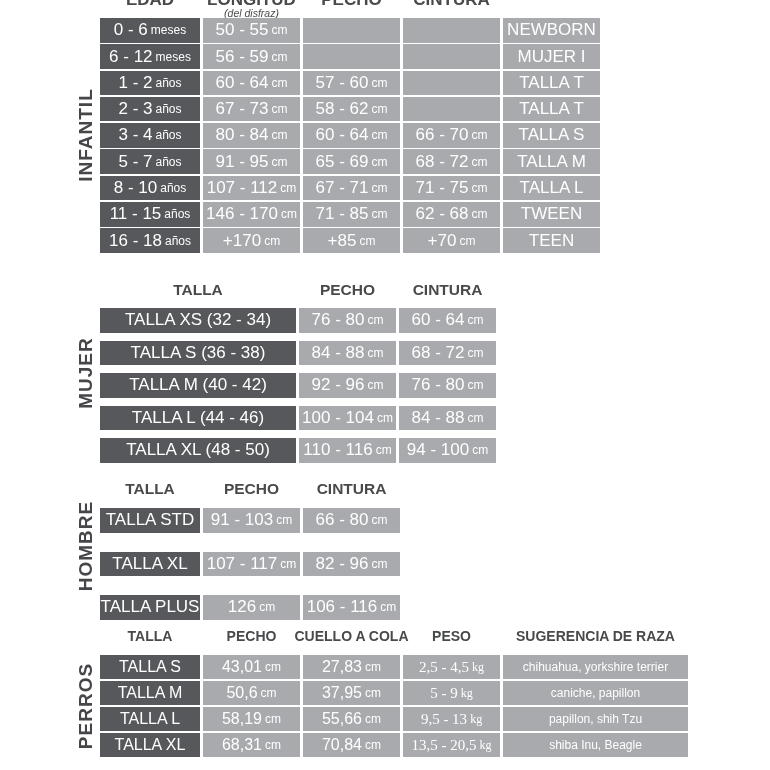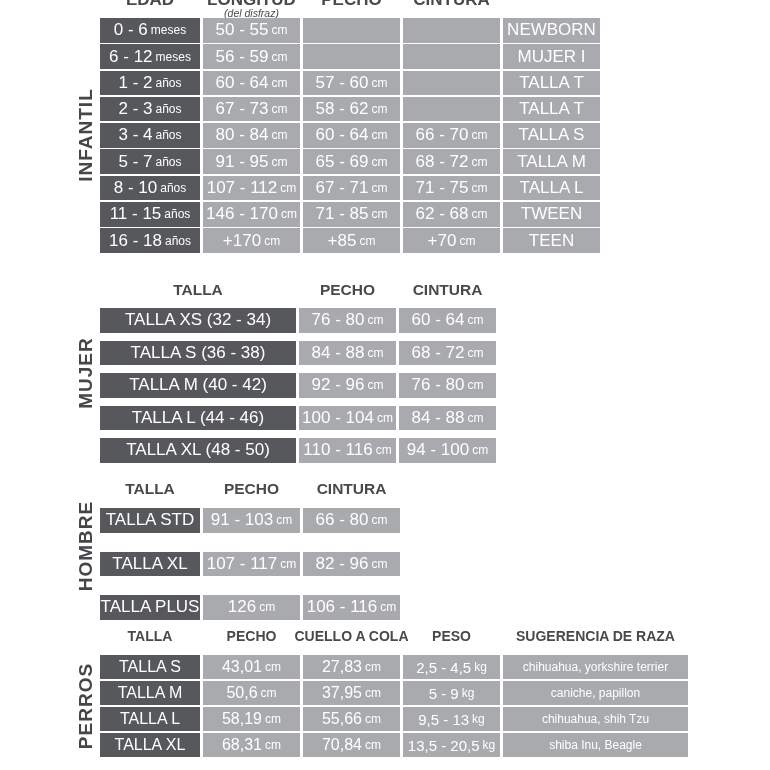--- a/index.html
+++ b/index.html
@@ -40,21 +40,21 @@
   
   .s-hombre{top:482px;}
   .s-hombre .hdr-row{top:0;grid-template-columns:100px 97px 97px;font-size:15.5px;}
   .s-hombre .tbl{top:26px;grid-template-columns:100px 97px 97px;grid-auto-rows:24.5px;row-gap:19px;}
 
   
   .s-perros{top:630px;}
   .s-perros .hdr-row{top:0;grid-template-columns:100px 97px 97px 97px 185px;font-size:14px;}
   .s-perros .tbl{top:25px;grid-template-columns:100px 97px 97px 97px 185px;grid-auto-rows:24px;row-gap:2px;}
   .s-perros .cell{font-size:16px;}
-  .s-perros .cell.col3{font-size:15px;}
+  .s-perros .cell.col3{font-size:15px;font-family:Liberation Serif, serif;}
   .s-perros .cell.col4{font-size:12px;}
 
   .vlabel{
     position:absolute;width:160px;height:24px;left:6px;
     display:flex;align-items:center;justify-content:center;
     transform:rotate(-90deg);
     font-weight:bold;font-size:19px;letter-spacing:1px;color:var(--section-label);
   }
   .vl-infantil{top:123px;}
   .vl-mujer{top:361px;}
@@ -221,21 +221,21 @@
         <div class="cell col4">chihuahua, yorkshire terrier</div>
         <div class="cell col0">TALLA M</div>
         <div class="cell col1">50,6<span class="unit">cm</span></div>
         <div class="cell col2">37,95<span class="unit">cm</span></div>
         <div class="cell col3">5 - 9<span class="unit">kg</span></div>
         <div class="cell col4">caniche, papillon</div>
         <div class="cell col0">TALLA L</div>
         <div class="cell col1">58,19<span class="unit">cm</span></div>
         <div class="cell col2">55,66<span class="unit">cm</span></div>
         <div class="cell col3">9,5 - 13<span class="unit">kg</span></div>
-        <div class="cell col4">chihuahua, shih Tzu</div>
+        <div class="cell col4">papillon, shih Tzu</div>
         <div class="cell col0">TALLA XL</div>
         <div class="cell col1">68,31<span class="unit">cm</span></div>
         <div class="cell col2">70,84<span class="unit">cm</span></div>
         <div class="cell col3">13,5 - 20,5<span class="unit">kg</span></div>
         <div class="cell col4">shiba Inu, Beagle</div>
       </div>
   </section>
 
 </div>
 

